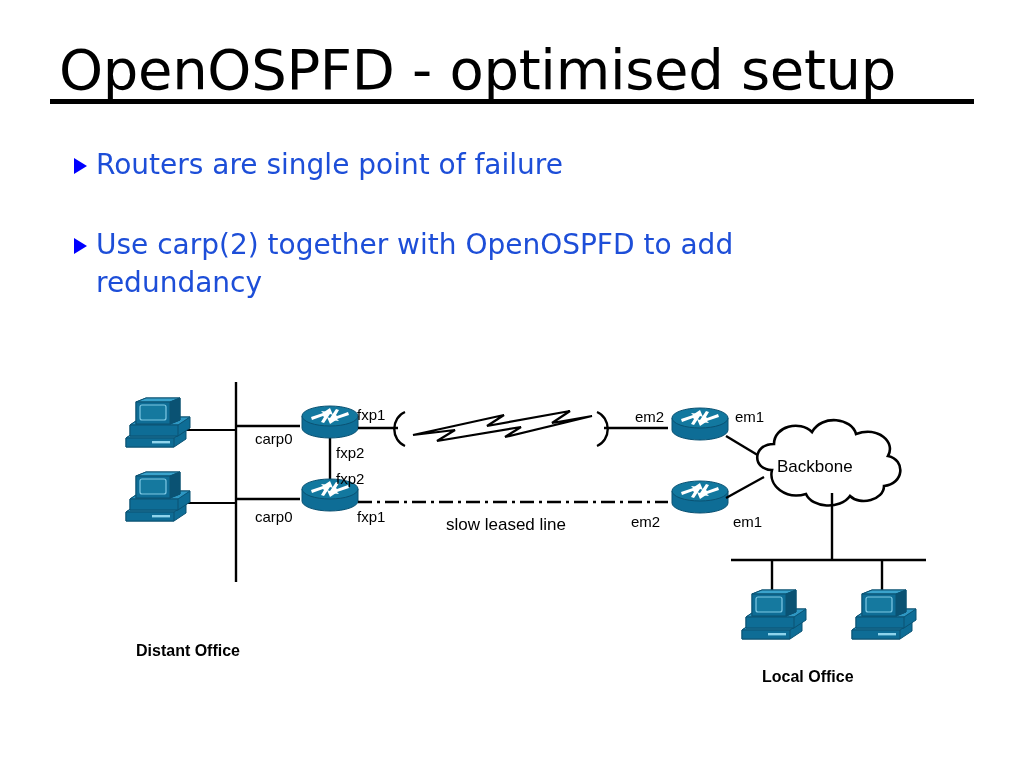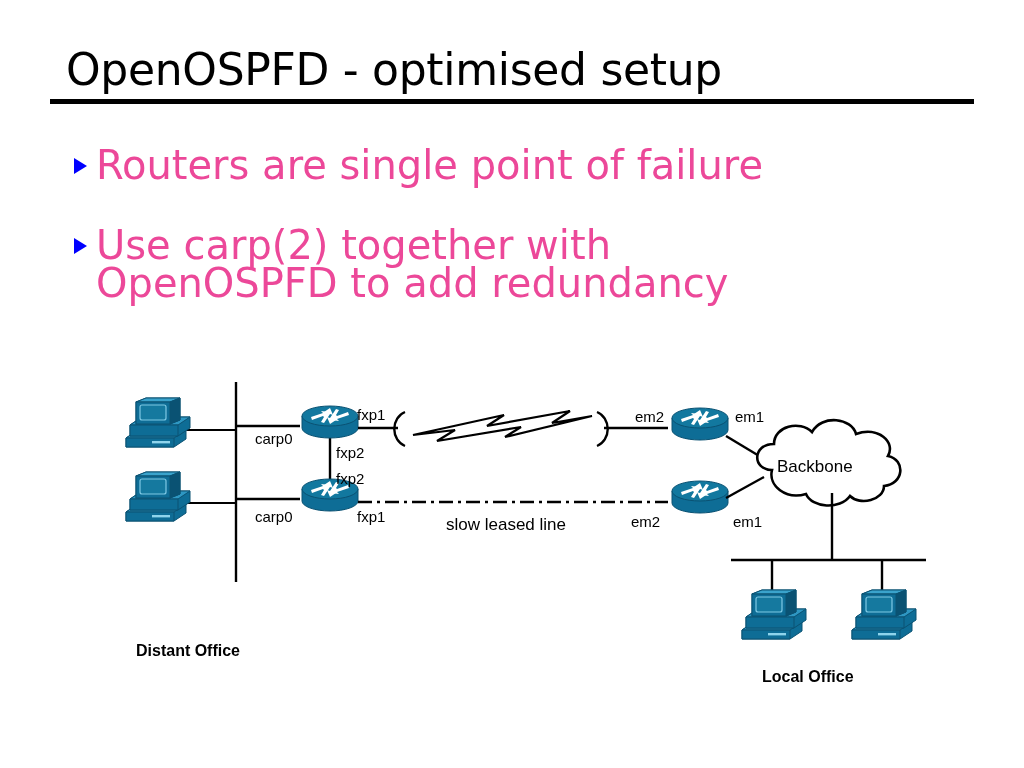--- a/index.html
+++ b/index.html
@@ -17,23 +17,23 @@
     color: #000000;
   }
   .slide {
     position: absolute;
     inset: 0;
     background: #ffffff;
   }
   
   .slide-title {
     position: absolute;
-    left: 66px;
+    left: 59px;
     top: 42px;
-    font-size: 44px;
+    font-size: 56px;
     line-height: 56px;
     font-weight: 400;
     letter-spacing: -0.3px;
     white-space: nowrap;
     color: #000000;
   }
   .title-rule {
     position: absolute;
     left: 50px;
     top: 99px;
@@ -57,23 +57,23 @@
     flex: 0 0 auto;
     width: 0;
     height: 0;
     border-top: 8px solid transparent;
     border-bottom: 8px solid transparent;
     border-left: 13px solid #0000ff;
     margin-top: 12px;
     margin-right: 9px;
   }
   .bullet-text {
-    font-size: 40px;
+    font-size: 28px;
     line-height: 38px;
-    color: #ec4899;
+    color: #1d4ed8;
     max-width: 760px;
   }
   
   .diagram {
     position: absolute;
     left: 0;
     top: 360px;
     width: 1024px;
     height: 360px;
   }

